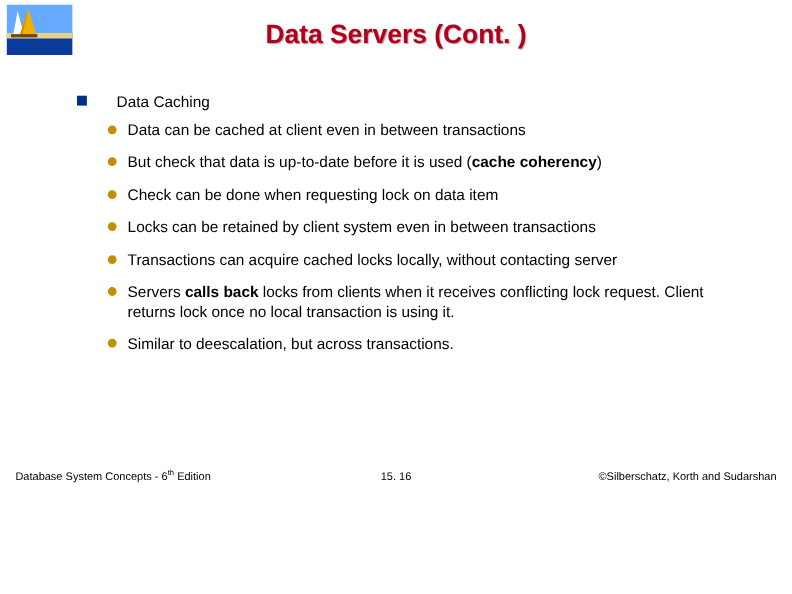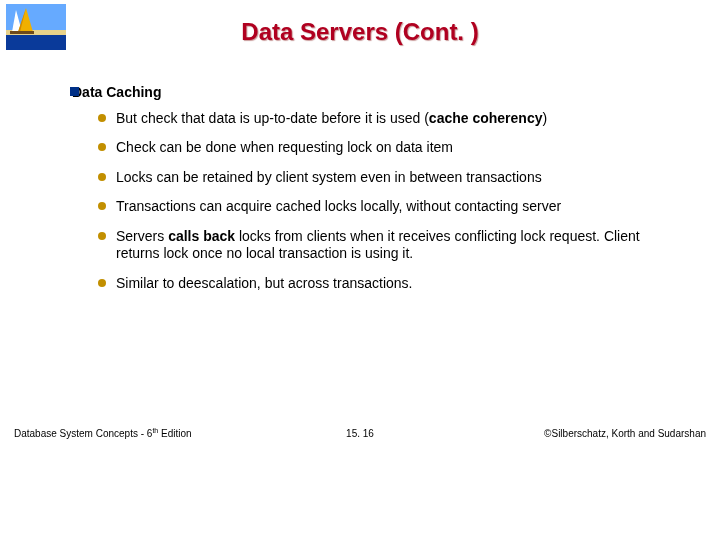--- a/index.html
+++ b/index.html
@@ -40,23 +40,23 @@
   .body {
     position: absolute;
     top: 84px;
     left: 70px;
     width: 600px;
     font-size: 14px;
     line-height: 1.25;
   }
   .lv1 {
     margin: 0 0 8px 0;
-    padding-left: 2px;
+    padding-left: 36px;
     position: relative;
-    font-weight: bold;
+    font-weight: normal;
   }
   .lv1::before {
     content: "";
     position: absolute;
     left: 0;
     top: 3px;
     width: 9px;
     height: 9px;
     background: #003087;
   }
@@ -124,20 +124,21 @@
     <polygon points="12,28 20,4 14,28" fill="#d08800"></polygon>
     <rect x="4" y="27" width="24" height="3" fill="#6e4a1a"></rect>
   </svg>
 
   <div class="title">Data Servers (Cont. )</div>
 
   <div class="body">
 
     <div class="lv1">Data Caching</div>
 
+    <div class="lv2">Data can be cached at client even in between transactions</div>
 
     <div class="lv2">
       <span>But check that data is up-to-date before it is used (</span><span class="bold-term">cache coherency</span><span>)</span>
     </div>
 
     <div class="lv2">Check can be done when requesting lock on data item</div>
 
 
     <div class="lv2">Locks can be retained by client system even in between transactions</div>
 

